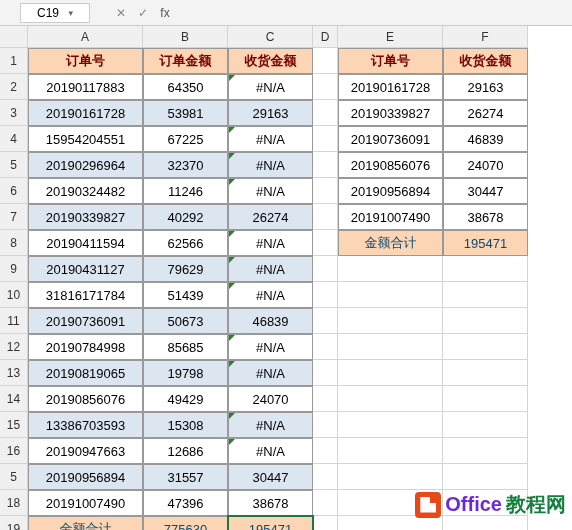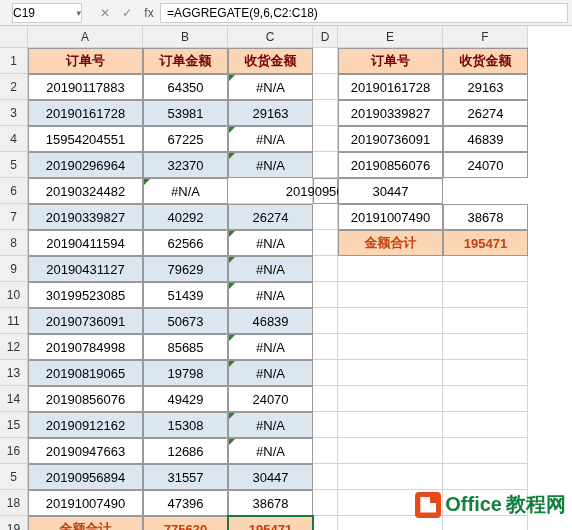--- a/index.html
+++ b/index.html
@@ -16,26 +16,26 @@
   .fbar {
     display: flex;
     align-items: center;
     height: 26px;
     border-bottom: 1px solid #ccc;
     background: #f3f3f3;
   }
   .namebox {
     width: 70px;
     height: 20px;
-    margin: 0 12px;
+    margin: 0 20px;
     background: #fff;
     border: 1px solid #ccc;
     display: flex;
     align-items: center;
-    padding: 0 0;
+    padding: 0 16px;
     font-size: 12px;
     position: relative;
   }
   .dd { margin-left:auto; font-size:9px; color:#666;}
   .fbtn { width:22px; text-align:center; color:#888; font-size:12px;}
   .fbtn.fx { color:#555;}
   .formula {
     flex:1; height:20px; background:#fff; border:1px solid #ccc;
     display:flex; align-items:center; padding:0 6px; font-size:12px; margin-right:4px;
   }
@@ -52,52 +52,49 @@
   }
   .row { display:grid; grid-template-columns: 28px 115px 85px 85px 25px 105px 85px; height:26px;}
   .cell {
     border-right:1px solid #d4d4d4; border-bottom:1px solid #d4d4d4;
     display:flex; align-items:center; justify-content:center;
     font-size:13px; color:#000; background:#fff; position:relative;
   }
   .th1 { background:#fcd5b4; font-weight:bold; color:#7a0000;}
   .th2 { background:#fcd5b4; font-weight:bold; color:#7a0000;}
   .alt { background:#dce6f1; }
-  .sum { background:#fcd5b4; font-weight:bold; color:#c2410c;}
+  .sum { background:#fcd5b4; font-weight:normal; color:#0c4a6e;}
   .tri::before{
     content:""; position:absolute; top:0; left:0;
     border-top:6px solid #2e7d32; border-right:6px solid transparent;
   }
   .sel { outline:2px solid #217346; outline-offset:-1px; z-index:5;}
   .surround { border:1px solid #999;}
   .sur2 { border:1px solid #999;}
   .watermark {
     position:absolute; right:6px; bottom:12px;
     font-size:20px; font-weight:bold; display:flex; align-items:center; gap:4px;
     z-index:20;
   }
   .wm-logo { width:26px;height:26px;background:#e64a19;border-radius:4px;position:relative;}
   .wm-logo::after{content:"";position:absolute;inset:5px;background:#fff;clip-path:polygon(0 0,60% 0,60% 40%,100% 40%,100% 100%,0 100%);}
-  .wm-office{color:#15803d;}
+  .wm-office{color:#6d28d9;}
   .wm-jc{color:#15803d;}
 </style>
 </head>
 <body>
 
 <div class="fbar">
   <div class="namebox">
     <span>C19</span>
     <span class="dd">▾</span>
   </div>
   <div class="fbtn">✕</div>
   <div class="fbtn">✓</div>
   <div class="fbtn fx">fx</div>
-  <div class="formula">
-    <span>=AGGREGATE(9,6,C2:C18)</span>
-  </div>
 </div>
 
 <div class="grid hdrow">
   <div class="hcell"></div>
   <div class="hcell">A</div>
   <div class="hcell">B</div>
   <div class="hcell">C</div>
   <div class="hcell">D</div>
   <div class="hcell">E</div>
   <div class="hcell">F</div>
@@ -145,20 +142,21 @@
       <div class="cell surround alt">20190296964</div>
       <div class="cell surround alt">32370</div>
       <div class="cell surround alt tri">#N/A</div>
       <div class="cell"></div>
       <div class="cell sur2">20190856076</div>
       <div class="cell sur2">24070</div>
     </div>
     <div class="row">
       <div class="rhd">6</div>
       <div class="cell surround">20190324482</div>
+      <div class="cell surround">11246</div>
       <div class="cell surround tri">#N/A</div>
       <div class="cell"></div>
       <div class="cell sur2">20190956894</div>
       <div class="cell sur2">30447</div>
     </div>
     <div class="row">
       <div class="rhd">7</div>
       <div class="cell surround alt">20190339827</div>
       <div class="cell surround alt">40292</div>
       <div class="cell surround alt">26274</div>
@@ -179,21 +177,21 @@
       <div class="rhd">9</div>
       <div class="cell surround alt">20190431127</div>
       <div class="cell surround alt">79629</div>
       <div class="cell surround alt tri">#N/A</div>
       <div class="cell"></div>
       <div class="cell"></div>
       <div class="cell"></div>
     </div>
     <div class="row">
       <div class="rhd">10</div>
-      <div class="cell surround">30199523085</div>
+      <div class="cell surround">31816171784</div>
       <div class="cell surround">51439</div>
       <div class="cell surround tri">#N/A</div>
       <div class="cell"></div>
       <div class="cell"></div>
       <div class="cell"></div>
     </div>
     <div class="row">
       <div class="rhd">11</div>
       <div class="cell surround alt">20190736091</div>
       <div class="cell surround alt">50673</div>
@@ -224,21 +222,21 @@
       <div class="rhd">14</div>
       <div class="cell surround">20190856076</div>
       <div class="cell surround">49429</div>
       <div class="cell surround">24070</div>
       <div class="cell"></div>
       <div class="cell"></div>
       <div class="cell"></div>
     </div>
     <div class="row">
       <div class="rhd">15</div>
-      <div class="cell surround alt">20190912162</div>
+      <div class="cell surround alt">13386703593</div>
       <div class="cell surround alt">15308</div>
       <div class="cell surround alt tri">#N/A</div>
       <div class="cell"></div>
       <div class="cell"></div>
       <div class="cell"></div>
     </div>
     <div class="row">
       <div class="rhd">16</div>
       <div class="cell surround">20190947663</div>
       <div class="cell surround">12686</div>

